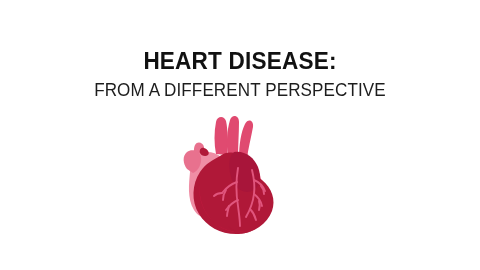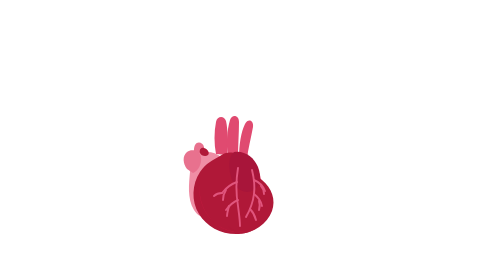--- a/index.html
+++ b/index.html
@@ -63,20 +63,24 @@
     display: block;
     width: 112px;
     height: 122px;
   }
 </style>
 </head>
 <body>
 
 <div id="slide">
 
+  <div id="title-block">
+    <h1 id="main-title">HEART DISEASE:</h1>
+    <h2 id="sub-title">FROM A DIFFERENT PERSPECTIVE</h2>
+  </div>
 
   <div id="heart-illustration">
     <svg viewBox="0 0 112 122" xmlns="http://www.w3.org/2000/svg">
 
       <g>
 
         <path fill="#e04a70" d="M40 40 C38 30 38 18 40 8 C41 2 48 1 50 7 C52 16 52 30 51 41 Z"></path>
 
         <path fill="#e04a70" d="M52 42 C50 30 51 16 54 6 C56 0 63 1 63 8 C63 19 62 32 62 43 Z"></path>
 

